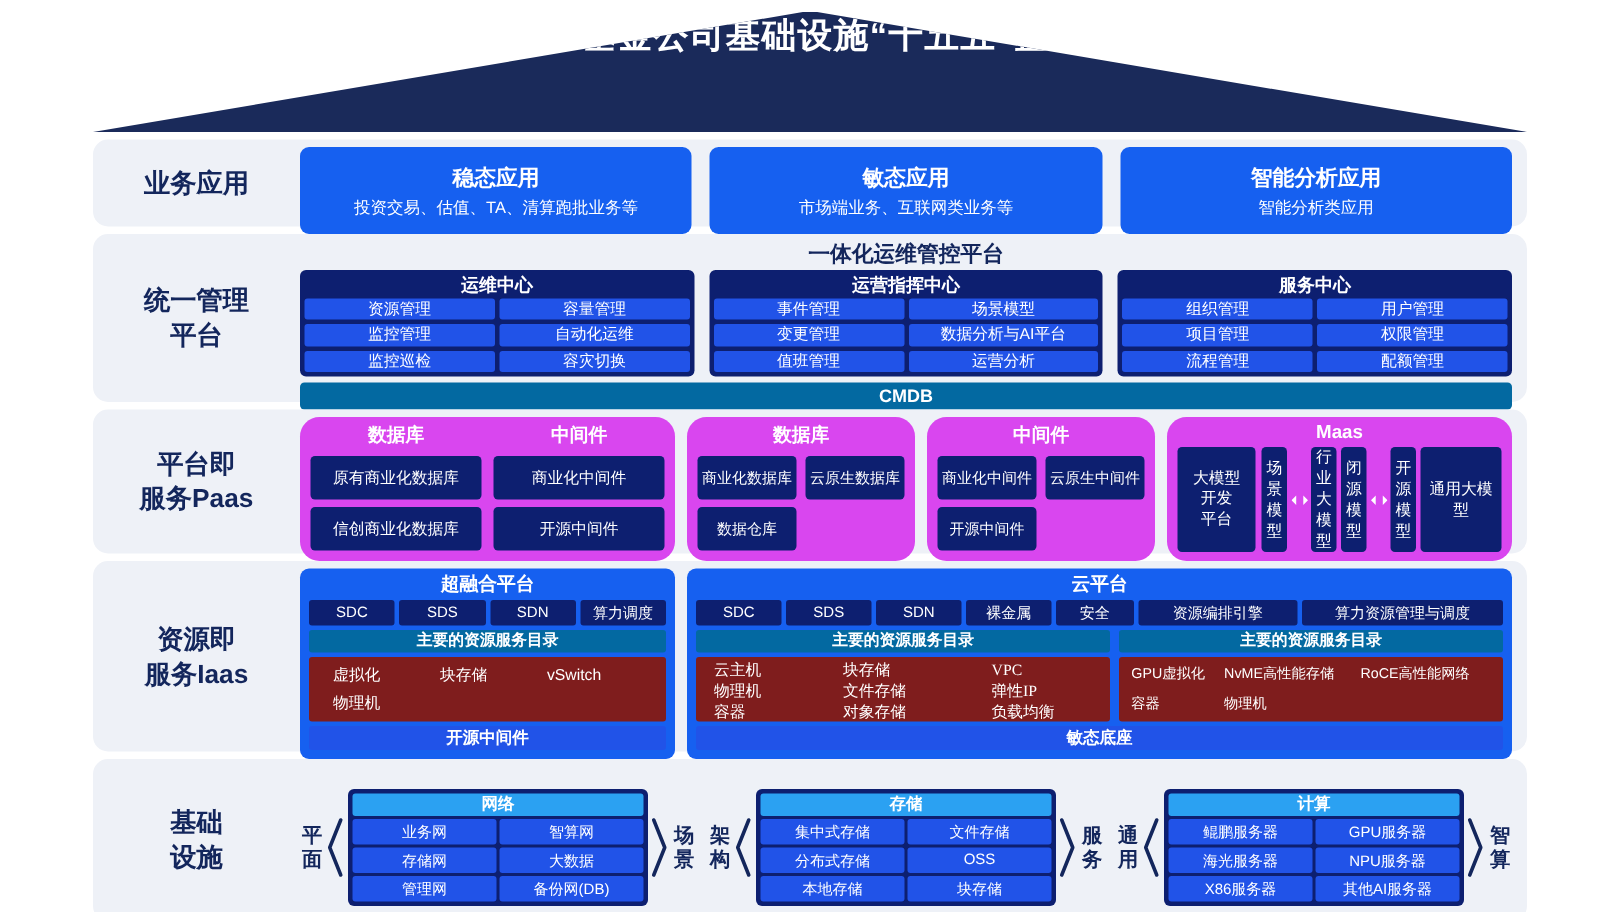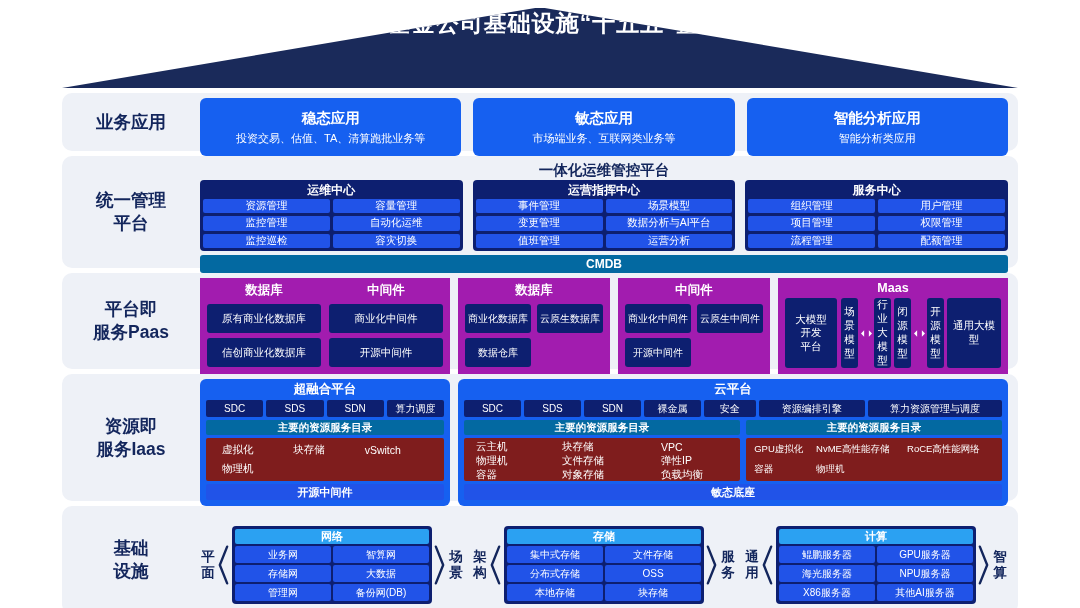--- a/index.html
+++ b/index.html
@@ -35,21 +35,21 @@
   .center-title { height:17px; line-height:17px; color:#fff; font-weight:bold; font-size:12px; text-align:center; flex:none; }
   .center-grid { flex:1; display:grid; grid-template-columns:1fr 1fr; gap:3px; min-height:0; }
   .cell { background:#2153e8; border-radius:2px; color:#fff; display:flex; align-items:center; justify-content:center;
           text-align:center; padding:0 2px; min-width:0; }
   .center-grid .cell { font-size:10.5px; }
   .cmdb { margin-top:4px; height:18px; line-height:18px; background:#0369a1; border-radius:3px; color:#fff;
           font-weight:bold; font-size:12px; text-align:center; flex:none; }
 
   
   .r3 { display:flex; gap:8px; height:100%; box-sizing:border-box; }
-  .paas-box { background:#a21caf; border-radius:0; box-sizing:border-box; min-width:0; }
+  .paas-box { background:#d946ef; border-radius:13px; box-sizing:border-box; min-width:0; }
   .paas-h { color:#fff; font-weight:bold; font-size:12.5px; text-align:center; line-height:17px; }
   .navy-item { background:#0d1f70; border-radius:3px; color:#fff; font-size:10.5px; display:flex; align-items:center;
                justify-content:center; text-align:center; padding:0 2px; min-width:0; }
   .g1 { flex:0 0 250px; display:grid; grid-template-columns:1fr 1fr; grid-template-rows:17px 1fr 1fr;
         gap:5px 8px; padding:4px 7px 7px; }
   .g2 { flex:1; display:grid; grid-template-columns:1fr 1fr; grid-template-rows:17px 1fr 1fr;
         gap:5px 6px; padding:4px 7px 7px; }
   .g2 .navy-item { font-size:10px; }
   .span2 { grid-column:1/3; }
   .maas { flex:0 0 230px; padding:3px 7px 6px; display:flex; flex-direction:column; }
@@ -76,21 +76,21 @@
              justify-content:center; flex:1; padding:0 1px; text-align:center; min-width:0; }
   .f09{flex:.9} .f19{flex:1.9} .f24{flex:2.4}
   .catalog-band { background:#0369a1; height:15px; line-height:15px; font-size:10.5px; font-weight:bold; color:#fff;
                   text-align:center; border-radius:2px; flex:none; }
   .catalog-items { background:#7f1d1d; border-radius:2px; flex:1; display:grid; align-items:center;
                    justify-items:start; color:#fff; min-height:0; }
   .hci-items { grid-template-columns:1fr 1fr 1fr; font-size:10.5px; padding:2px 8px 2px 16px; }
   .cloud-mid { flex:1; display:flex; gap:6px; min-height:0; }
   .cat { display:flex; flex-direction:column; gap:3px; min-width:0; }
   .c1 { flex:1.08; } .c2 { flex:1; }
-  .c1-items { grid-template-columns:1fr 1.15fr .85fr; font-size:10.5px; padding:2px 6px 14px 12px; }
+  .c1-items { grid-template-columns:1fr 1.15fr .85fr; font-size:10.5px; padding:2px 6px 14px 12px;font-family:Liberation Serif, serif; }
   .c2-items { grid-template-columns:.85fr 1.25fr 1.25fr; font-size:9.5px; padding:2px 4px 2px 8px; }
   .footer-band { background:#2153e8; height:16px; line-height:16px; font-weight:bold; font-size:11px; color:#fff;
                  text-align:center; border-radius:2px; flex:none; }
 
   
   .r5 { display:flex; gap:8px; align-items:center; height:100%; box-sizing:border-box; }
   .infra-group { flex:1; display:flex; align-items:center; gap:2px; min-width:0; }
   .side-label { flex:0 0 16px; color:#13265c; font-weight:bold; font-size:13.5px; line-height:1.15;
                 word-break:break-all; text-align:center; }
   .chev { flex:0 0 12px; display:flex; align-items:center; }

